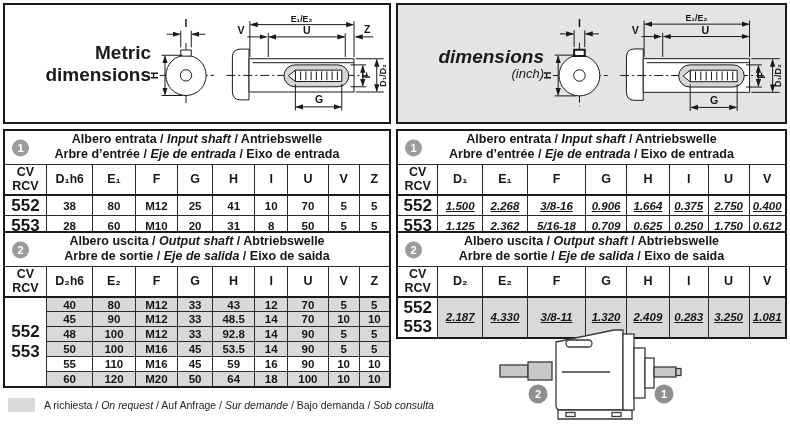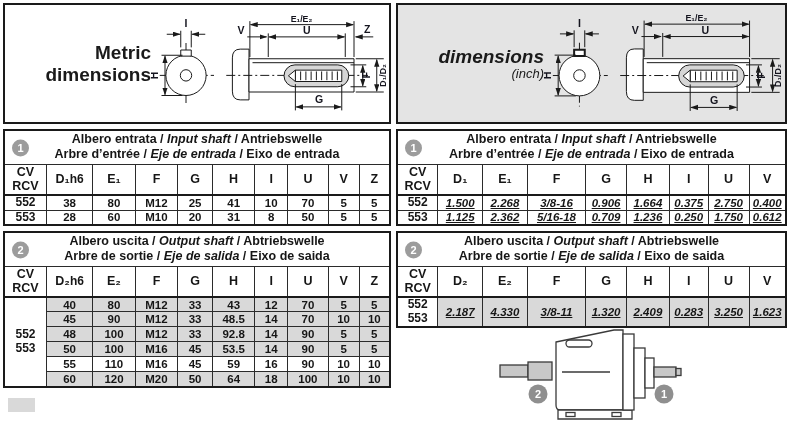--- a/index.html
+++ b/index.html
@@ -30,21 +30,21 @@
   .tbl td, .tbl th { border:1px solid #2b2b2b; text-align:center; vertical-align:middle;
                      font-weight:bold; color:#161616; overflow:hidden; }
   .title-cell { height:31px; position:relative; font-size:12.5px; line-height:1.2; padding:1px 0 2px 0; }
   .badge { position:absolute; left:7px; top:50%; transform:translateY(-50%);
            width:17px; height:17px; border-radius:50%; background:#9c9c9c; color:#fff;
            font-size:11px; line-height:17px; text-align:center; font-weight:bold; }
   .head-row th { height:23px; font-size:12.5px; border-bottom:2px solid #1a1a1a; }
   .head-row .sfx { font-size:12px; }
   .cv-cell { font-size:9px; line-height:1.15;margin-top:11px; }
   .data-row td { height:15px; font-size:11.5px; }
-  td.model { font-size:12px; line-height:1.15; background:#fff; }
+  td.model { font-size:17px; line-height:1.15; background:#fff; }
   tr.shaded td { background:#d9d9d9; }
   tr.shaded td.model { background:#fff; }
   .imp .data-row td.val { font-style:italic;text-decoration:underline; }
   .imp .data-row td { height:15px; }
   .imp-out .data-row td { height:30px; }
   
   .footnote { position:absolute; left:8px; top:398px; display:flex; align-items:center; }
   .swatch { width:27px; height:14px; background:#d9d9d9; flex:0 0 auto; }
   .fn-text { margin-left:9px; font-size:10.5px; color:#222; white-space:nowrap; }
   
@@ -315,21 +315,21 @@
           <td class="val">0.375</td>
           <td class="val">2.750</td>
           <td class="val">0.400</td>
         </tr>
         <tr class="data-row">
           <td class="model">553</td>
           <td class="val">1.125</td>
           <td class="val">2.362</td>
           <td class="val">5/16-18</td>
           <td class="val">0.709</td>
-          <td class="val">1.236</td>
+          <td class="val">0.625</td>
           <td class="val">0.250</td>
           <td class="val">1.750</td>
           <td class="val">0.612</td>
         </tr>
       </tbody>
     </table>
   </div>
 
   <div class="tbl-wrap" style="left:3px; top:231px; width:388px;">
     <table class="tbl">
@@ -482,28 +482,29 @@
             <div>552</div>
             <div>553</div>
           </td>
           <td class="val">2.187</td>
           <td class="val">4.330</td>
           <td class="val">3/8-11</td>
           <td class="val">1.320</td>
           <td class="val">2.409</td>
           <td class="val">0.283</td>
           <td class="val">3.250</td>
-          <td class="val">1.623</td>
+          <td class="val">1.081</td>
         </tr>
       </tbody>
     </table>
   </div>
 
   <div class="footnote">
     <span class="swatch"></span>
+    <span class="fn-text"><span>A richiesta / </span><span style="font-style: italic;">On request</span><span> / Auf Anfrage / </span><span style="font-style: italic;">Sur demande</span><span> / Bajo demanda / </span><span style="font-style: italic;">Sob consulta</span></span>
   </div>
 
   <svg class="figure" viewBox="0 0 212 102" preserveAspectRatio="xMidYMid meet">
     <g stroke="#3a3a3a" stroke-width="1.3" fill="#ffffff">
 
       <rect x="8" y="45" width="28" height="12" fill="#c8c8c8"></rect>
       <rect x="36" y="42" width="24" height="18" fill="#c8c8c8"></rect>
 
       <path d="M64,22 L122,10 L131,10 L131,90 L68,90 Q64,90 64,85 Z"></path>
       <rect x="74" y="20" width="26" height="7" rx="3.5"></rect>

